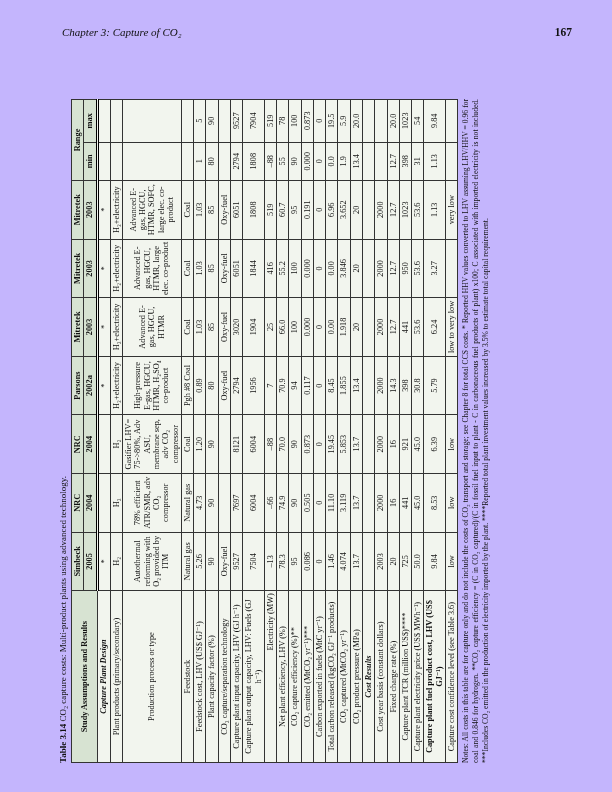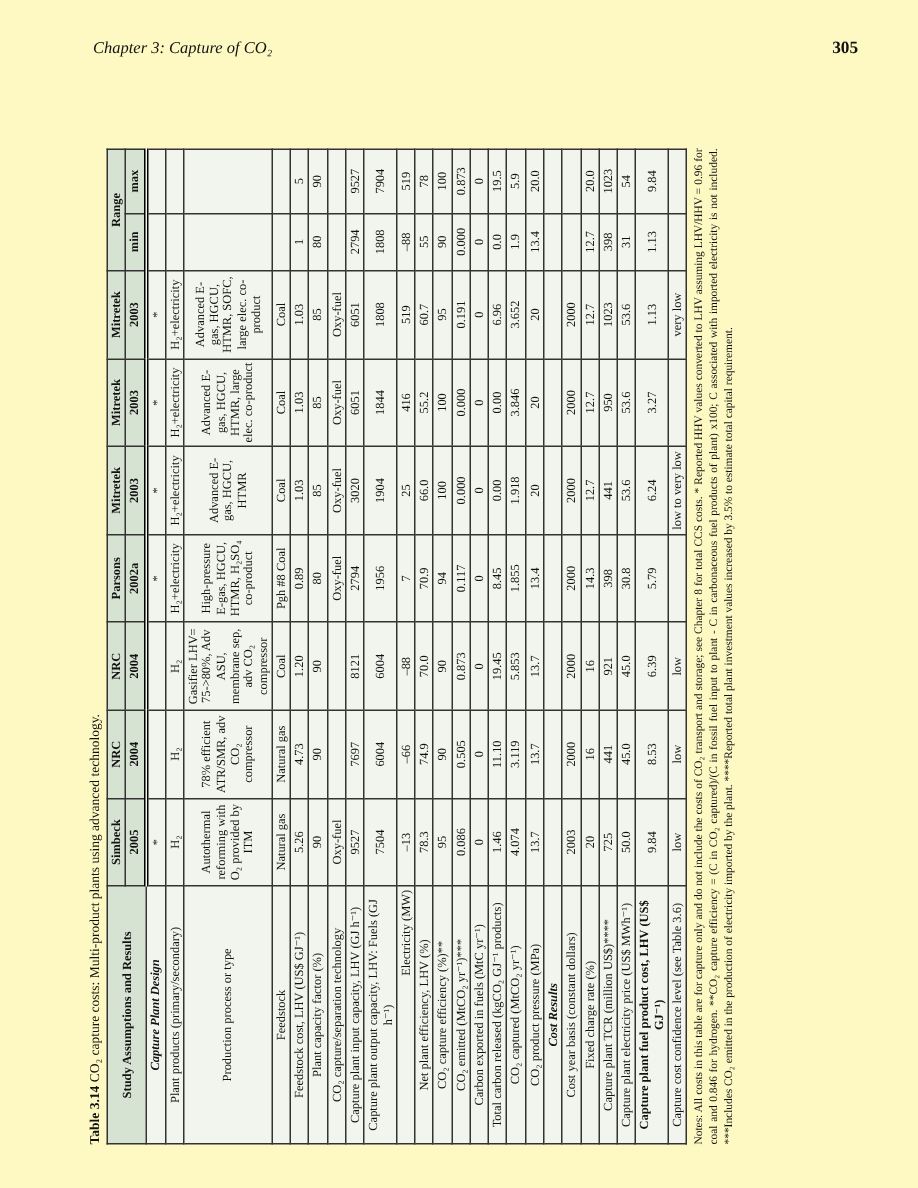--- a/index.html
+++ b/index.html
@@ -1,16 +1,16 @@
 <!DOCTYPE html>
 <html><head>
 <meta charset="utf-8">
 <style>
   html,body{margin:0;padding:0;background:#888;}
-  .page{position:relative;width:612px;height:792px;background:#fef9c3;overflow:hidden;
+  .page{position:relative;width:612px;height:792px;background:#c4b5fd;overflow:hidden;
         font-family:"Liberation Serif","DejaVu Serif",serif;color:#111;}
   .running-head{position:absolute;top:26px;left:62px;font-size:11px;font-style:italic;}
   .page-num{position:absolute;top:26px;right:40px;font-size:11.5px;font-weight:bold;}
   
   .rotated{position:absolute;left:58px;top:763px;width:706px;
            transform-origin:0 0;transform:rotate(-90deg);}
   .caption{font-size:9px;margin:0 0 3px 0;}
   .caption .capnum{font-weight:bold;}
   table.cap{border-collapse:collapse;table-layout:fixed;width:664px;
             font-size:8.3px;line-height:1.12;border:1.4px solid #000;}
@@ -23,21 +23,21 @@
   tr.section td.lbl{font-weight:bold;font-style:italic;}
   tr.boldrow td.lbl{font-weight:bold;}
   td.lbl.indent{text-align:right;}
   .notes{font-size:7.6px;line-height:1.3;text-align:justify;width:664px;margin-top:3px;}
 </style>
 </head>
 <body>
 
 <div class="page">
   <div class="running-head">Chapter 3: Capture of CO₂</div>
-  <div class="page-num">305</div>
+  <div class="page-num">167</div>
 
   <div class="rotated">
     <p class="caption"><span class="capnum">Table 3.14</span><span> CO₂ capture costs: Multi-product plants using advanced technology.</span></p>
 
     <table class="cap">
       <colgroup>
         <col style="width:170px">
         <col style="width:58px">
           <col style="width:58px">
           <col style="width:58px">

